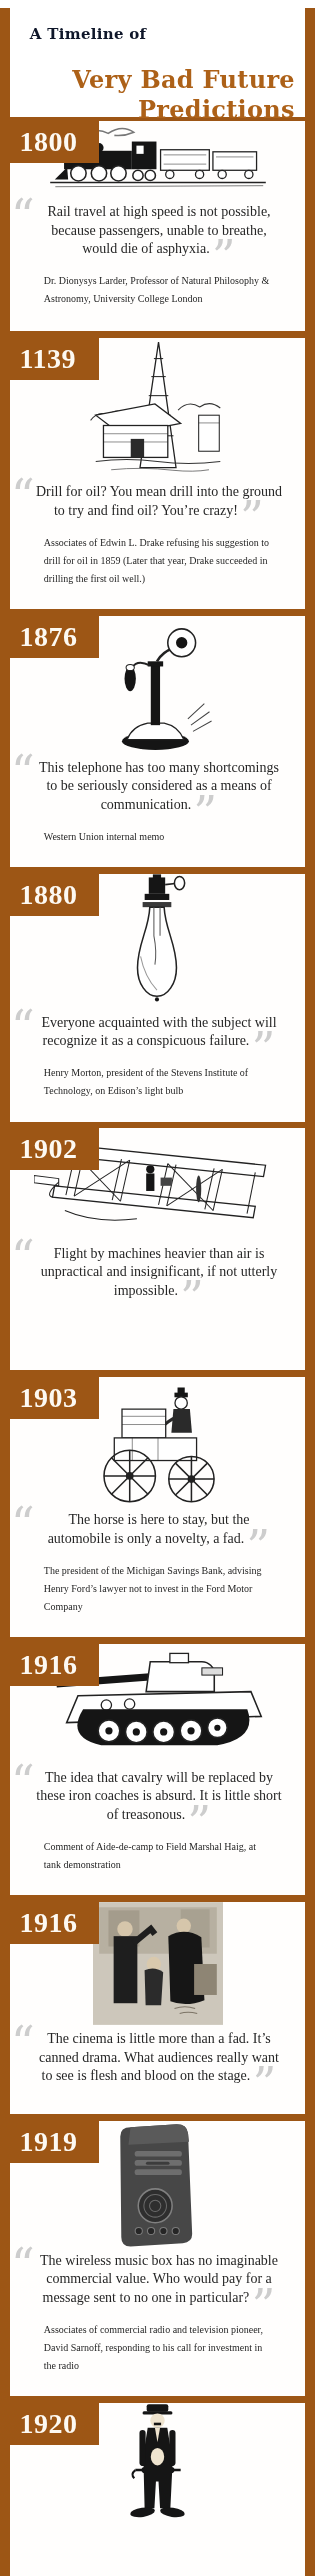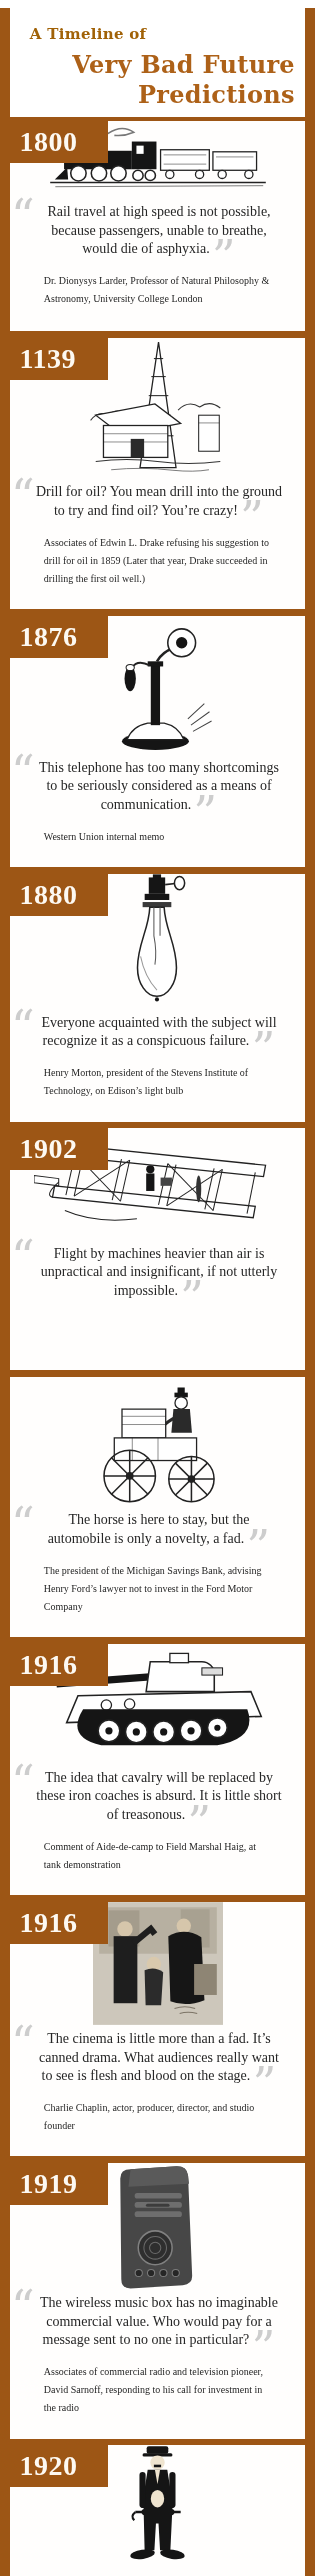--- a/index.html
+++ b/index.html
@@ -8,37 +8,37 @@
     font-family:"Liberation Serif", serif; position:relative;
     padding-bottom:1px; box-sizing:border-box;
   }
   
   .header-card{
     background:#ffffff; margin:8.2px 9.8px 3.1px 9.8px; height:109px;
     padding:16.5px 10.3px 0 20px; box-sizing:border-box;
   }
   .title-small{
     font-family:"DejaVu Serif", serif; font-weight:bold;
-    font-size:15px; color:#a16207; margin:0 0 7px 0; letter-spacing:0.3px;
+    font-size:15px; color:#0f172a; margin:0 0 22px 0; letter-spacing:0.3px;
   }
   .title-big{
     font-family:"DejaVu Serif", serif; font-weight:bold;
     font-size:24px; line-height:1.26; color:#AD6118; margin:0; letter-spacing:0.3px;text-align:right;
   }
   
   .card{
     position:relative; background:#fffefd; margin:0 9.8px 6.7px 9.8px;
     padding-bottom:13.4px; box-sizing:border-box;
   }
   .s0{min-height:210px}.s1{min-height:240px}.s2{min-height:208px}
   .s3{min-height:204px}.s4{min-height:242px}.s5{min-height:223px}
   .s6{min-height:224px}.s7{min-height:212px}.s8{min-height:228px}
   .s9{min-height:173px}
   .notch{
-    position:absolute; top:0; left:-9.8px; width:108px; height:42px;
+    position:absolute; top:0; left:-9.8px; width:99px; height:42px;
     background:#9D5615; display:flex; align-items:center;
     padding-left:19.6px; box-sizing:border-box; z-index:2;
   }
   .year{
     font-family:"Liberation Serif", serif; font-weight:bold;
     font-size:28px; color:#FDF9F2; line-height:1; letter-spacing:0.5px;
   }
   .illus{display:flex; justify-content:center; align-items:flex-start; margin:4.1px 0 2.1px 0;}
   .quote-wrap{position:relative; padding:3.1px 23px 0 26px;}
   .oq{
@@ -220,20 +220,23 @@
         <path d="M60 160 Q120 186 200 176" stroke="#222" stroke-width="2" fill="none"></path>
       </svg>
     </div>
     <div class="quote-wrap">
       <span class="oq">“</span>
       <p class="quote"><span>Flight by machines heavier than air is unpractical and insignificant, if not utterly impossible.</span><span class="cq">”</span></p>
     </div>
   </section>
 
   <section class="card s5">
+    <div class="notch">
+      <span class="year">1903</span>
+    </div>
     <div class="illus">
       <svg width="144" height="129" viewBox="0 0 280 250">
         <rect x="172" y="30" width="26" height="9" class="bk"></rect>
         <rect x="178" y="20" width="14" height="12" class="bk"></rect>
         <circle cx="185" cy="50" r="12" fill="#fff" stroke="#222" stroke-width="2.5"></circle>
         <polygon points="170,62 202,62 206,108 166,108" fill="#2a2a2a"></polygon>
         <path d="M170 80 Q150 92 142 104" stroke="#2a2a2a" stroke-width="6" fill="none"></path>
         <polygon points="70,62 155,62 155,118 70,118" fill="#fff" stroke="#222" stroke-width="2.5"></polygon>
         <line x1="70" y1="76" x2="155" y2="76" stroke="#222"></line>
         <line x1="70" y1="92" x2="155" y2="92" stroke="#222"></line>
@@ -318,21 +321,20 @@
         <path d="M100 132 Q120 124 136 136 L132 200 L102 200 Z" fill="#2b2b2b"></path>
         <circle cx="176" cy="46" r="14" fill="#d6c6ab"></circle>
         <path d="M146 66 Q178 48 210 68 L216 190 Q180 204 150 192 Z" fill="#161616"></path>
         <rect x="196" y="120" width="44" height="60" fill="#8e8574"></rect>
         <path d="M158 206 q20 -6 40 0 M168 216 q16 -5 34 0" stroke="#7c7466" stroke-width="2" fill="none"></path>
       </svg>
     </div>
     <div class="quote-wrap">
       <span class="oq">“</span>
       <p class="quote"><span>The cinema is little more than a fad. It’s canned drama. What audiences really want to see is flesh and blood on the stage.</span><span class="cq">”</span></p>
-      <p class="attr">Charlie Chaplin, actor, producer, director, and studio founder</p>
     </div>
   </section>
 
   <section class="card s8">
     <div class="notch">
       <span class="year">1919</span>
     </div>
     <div class="illus">
       <svg width="95" height="126" viewBox="0 0 185 245">
         <path d="M20 30 Q20 12 40 12 L130 6 Q150 6 152 24 L160 220 Q160 236 142 238 L40 244 Q22 244 22 226 Z" fill="#474747"></path>

